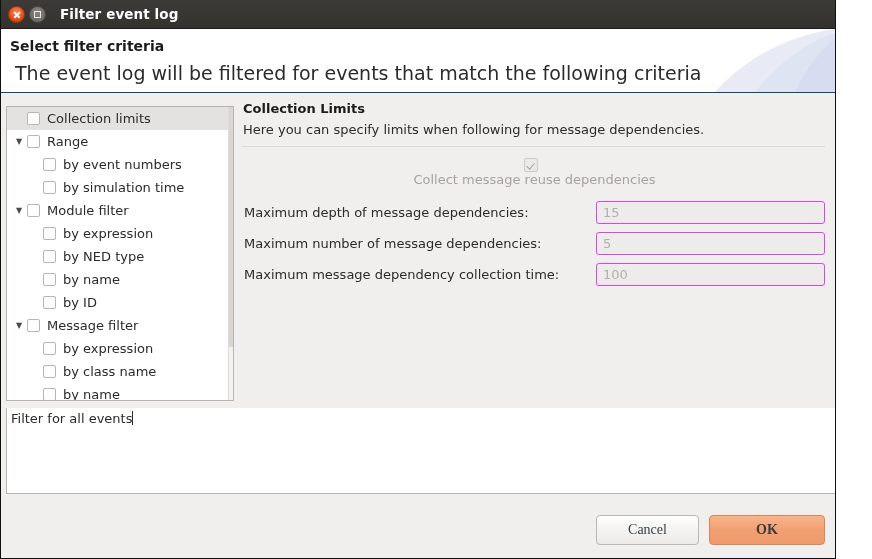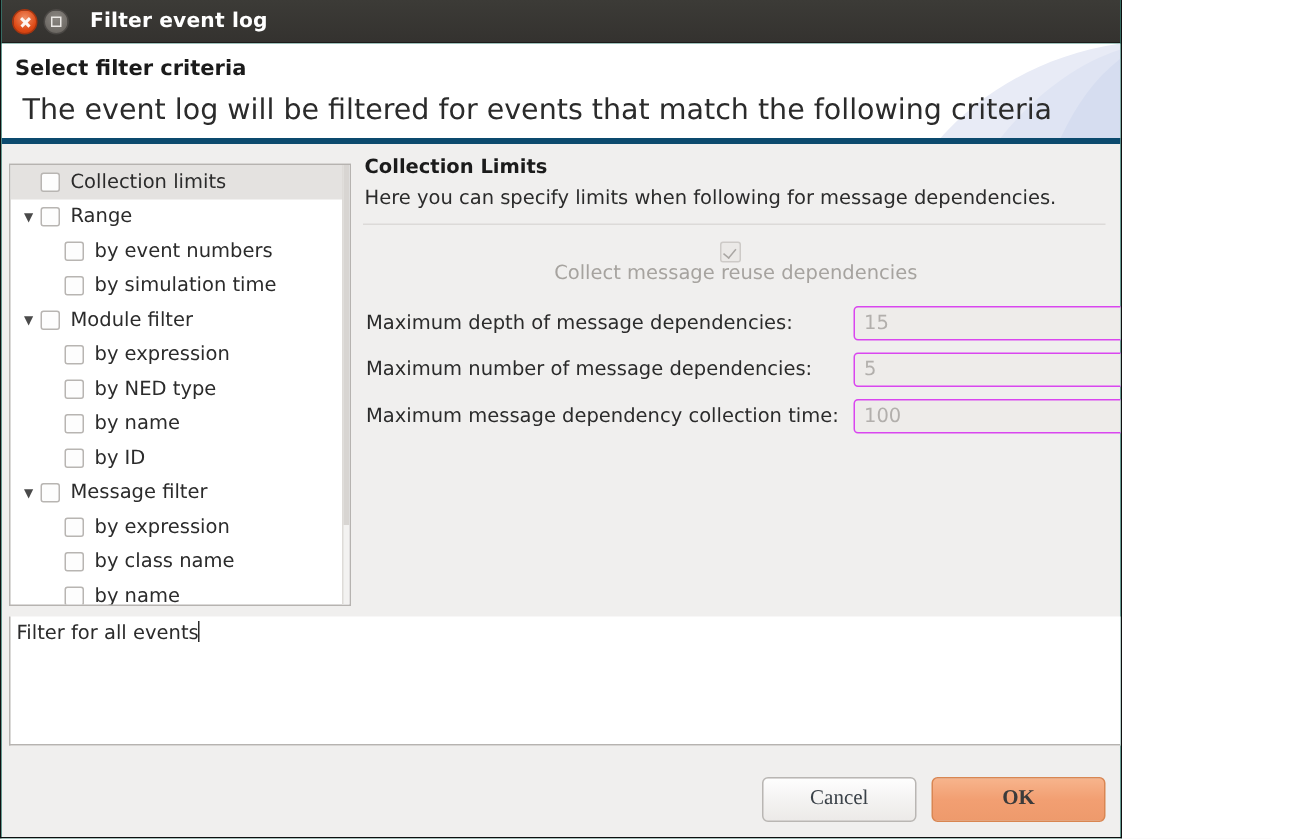--- a/index.html
+++ b/index.html
@@ -10,24 +10,24 @@
   body {
     width: 872px;
     height: 559px;
     font-family: "DejaVu Sans", "Liberation Sans", sans-serif;
     font-size: 13px;
     color: #2e3436;
     overflow: hidden;
   }
   .window {
     position: relative;
-    width: 748px;
+    width: 836px;
     height: 559px;
     box-sizing: border-box;
-    background: #5eead4;
+    background: #0369a1;
     border: 1px solid #0f0f0f;
     border-top: none;
     overflow: hidden;
   }
 
   
   .titlebar {
     position: relative;
     height: 28px;
     background: linear-gradient(to bottom, #3c3b37 0%, #34322f 100%);
@@ -81,21 +81,21 @@
     font-size: 13.5px;
     font-weight: bold;
     letter-spacing: 0.1px;
   }
 
   
   .header {
     position: relative;
     height: 63px;
     background: #ffffff;
-    border-bottom: 4px solid #0c4a6e;
+    border-bottom: 1px solid #0c4a6e;
     overflow: hidden;
   }
   .header-banner {
     position: absolute;
     right: 0;
     top: 0;
     width: 190px;
     height: 63px;
     overflow: hidden;
     pointer-events: none;
@@ -243,20 +243,21 @@
   }
   .checkrow-label {
     font-size: 13px;
     color: #a6a39f;
   }
   .fieldrow {
     display: flex;
     align-items: center;
     height: 23px;
     margin-bottom: 8px;
+    gap: 27px;
   }
   .fieldlabel {
     width: 325px;
     flex: none;
     font-size: 13px;
     color: #2b2b2b;
     margin-left: 2px;
   }
   .fieldinput {
     flex: 1;

